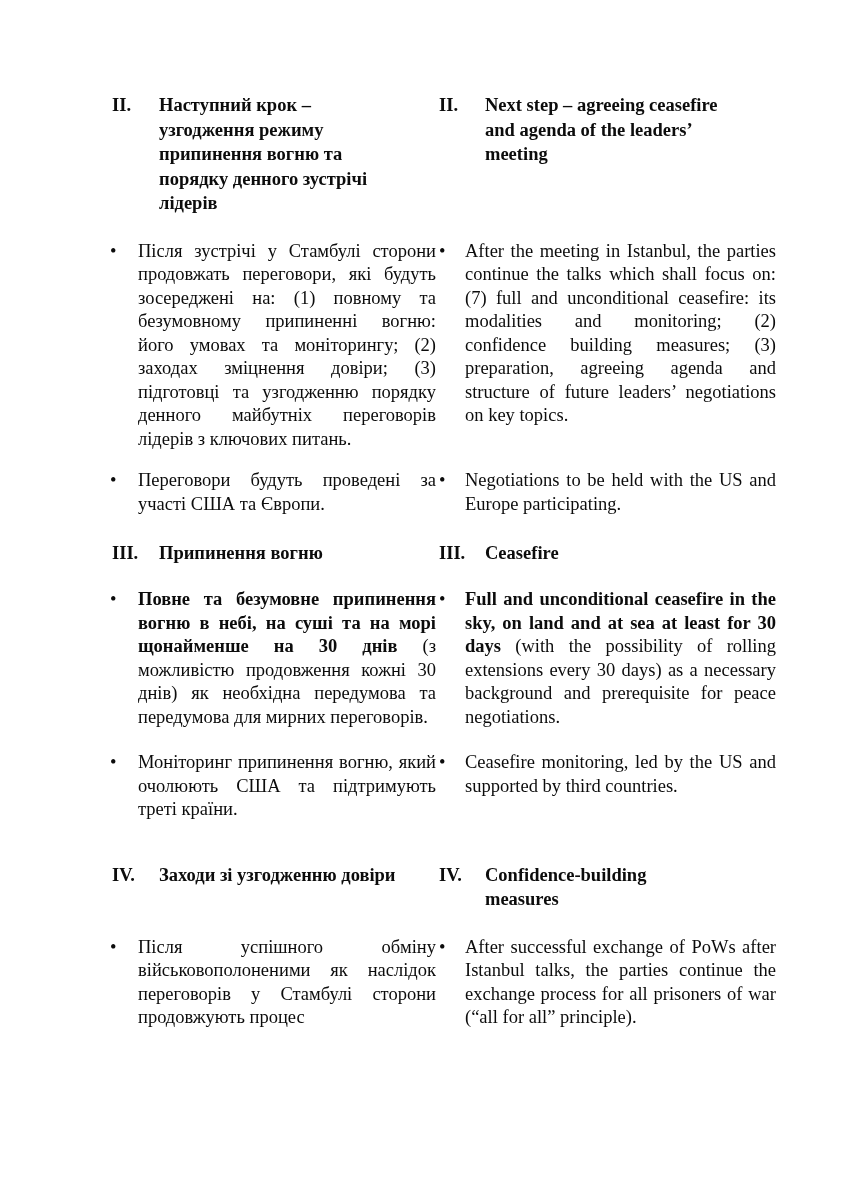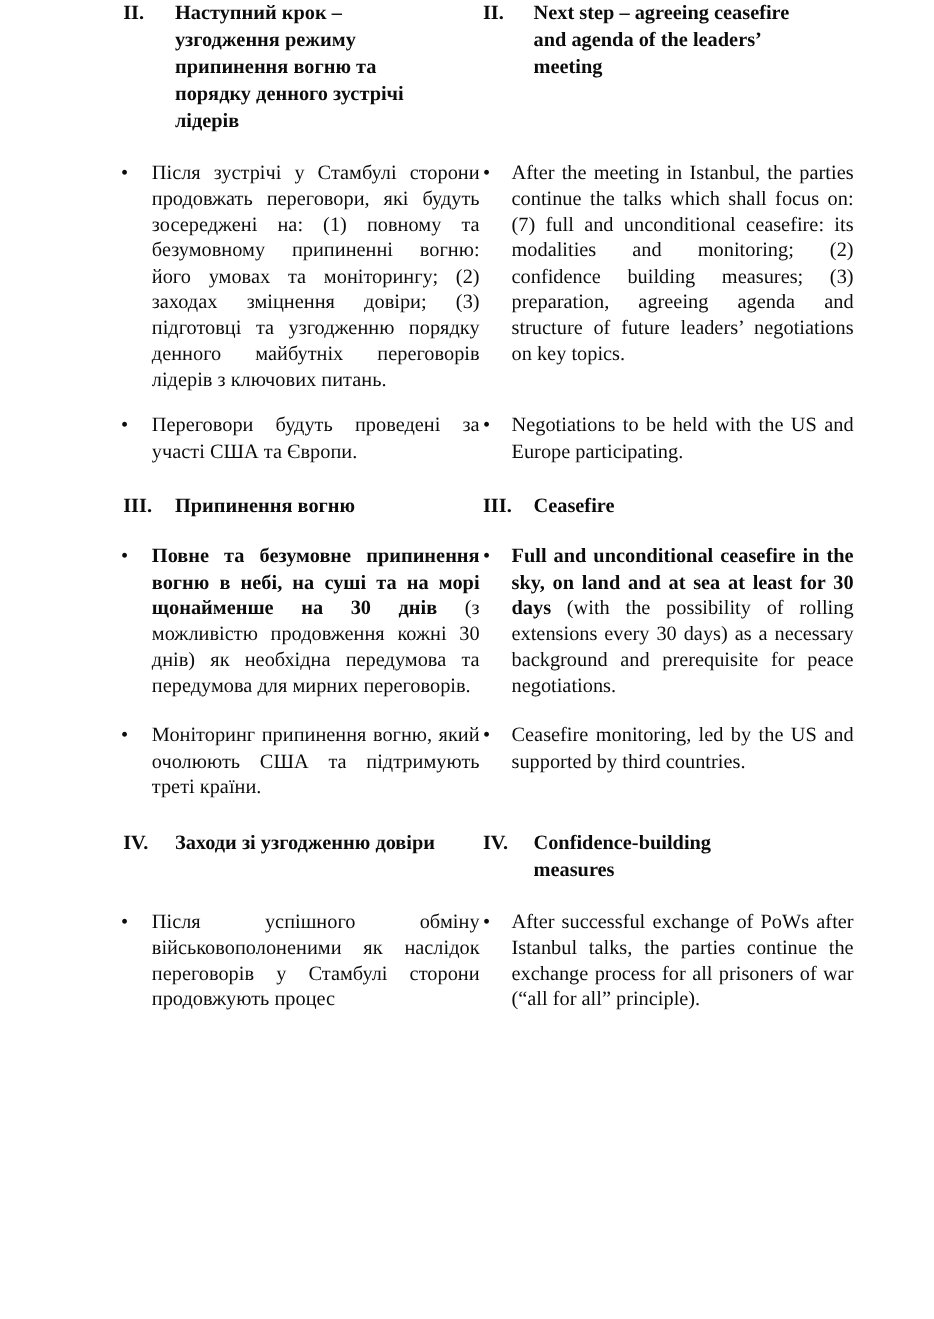--- a/index.html
+++ b/index.html
@@ -5,20 +5,21 @@
   html, body {
     margin: 0;
     padding: 0;
     background: #ffffff;
   }
   .page {
     position: relative;
     width: 849px;
     height: 1199px;
     box-sizing: border-box;
+    padding-top: 93px;
     background: #ffffff;
     color: #0c0c0c;
     font-family: "Liberation Serif", "DejaVu Serif", serif;
     font-size: 18.5px;
     overflow: hidden;
   }
   .row {
     display: grid;
     grid-template-columns: 337px 338px;
     column-gap: 2px;
@@ -66,21 +67,21 @@
     font-family: Liberation Serif, serif;
   }
 
   
   .row-0 { margin-top: 0;   }
   .row-1 { margin-top: 24px; }
   .row-2 { margin-top: 18px; }
   .row-3 { margin-top: 25px; }
   .row-4 { margin-top: 22px; }
   .row-5 { margin-top: 22px; }
-  .row-6 { margin-top: 26px; }
+  .row-6 { margin-top: 41px; }
   .row-7 { margin-top: 24px; }
 </style>
 </head>
 <body>
 
 <div class="page">
 
   <div class="row row-0">
     <div class="cell l">
       <div class="h-item">

